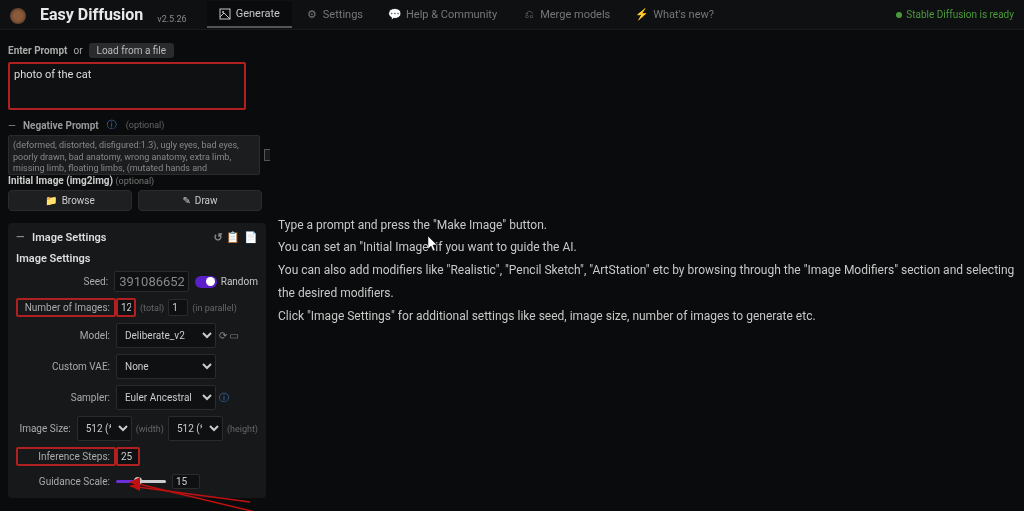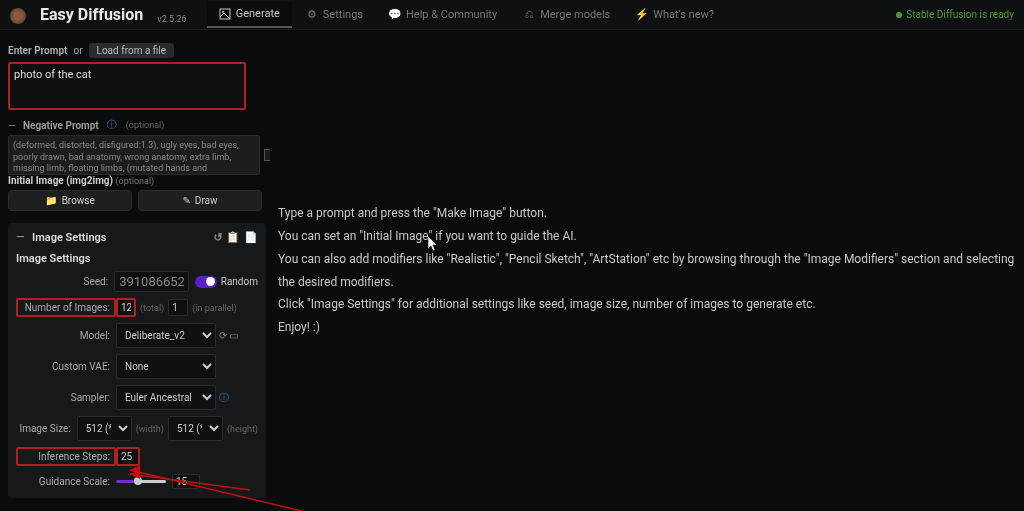--- a/index.html
+++ b/index.html
@@ -199,21 +199,20 @@
       </div>
 
     </div>
   </div>
 
   <div class="content">
     <p>Type a prompt and press the "Make Image" button.</p>
     <p>You can set an "Initial Image" if you want to guide the AI.</p>
     <p>You can also add modifiers like "Realistic", "Pencil Sketch", "ArtStation" etc by browsing through the "Image Modifiers" section and selecting the desired modifiers.</p>
     <p>Click "Image Settings" for additional settings like seed, image size, number of images to generate etc.</p>
-    <p>Enjoy! :)</p>
 
     <svg class="arrow-svg" style="left:-140px; top:265px;" width="250" height="80">
       <line x1="0" y1="15" x2="230" y2="70" stroke="#c01010" stroke-width="1.5"></line>
       <polygon points="0,15 10,10 10,20" fill="#c01010"></polygon>
     </svg>
     <svg class="arrow-svg" style="left:-140px; top:280px;" width="250" height="30">
       <line x1="0" y1="4" x2="120" y2="20" stroke="#c01010" stroke-width="1.5"></line>
       <polygon points="0,4 10,0 10,9" fill="#c01010"></polygon>
     </svg>
   </div>

